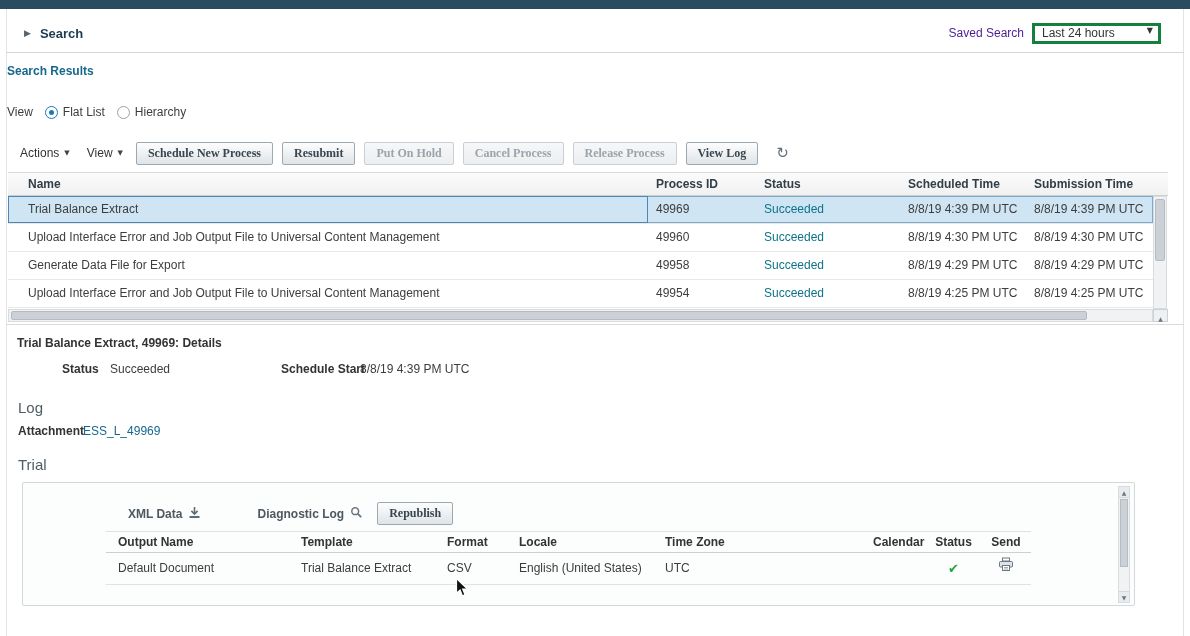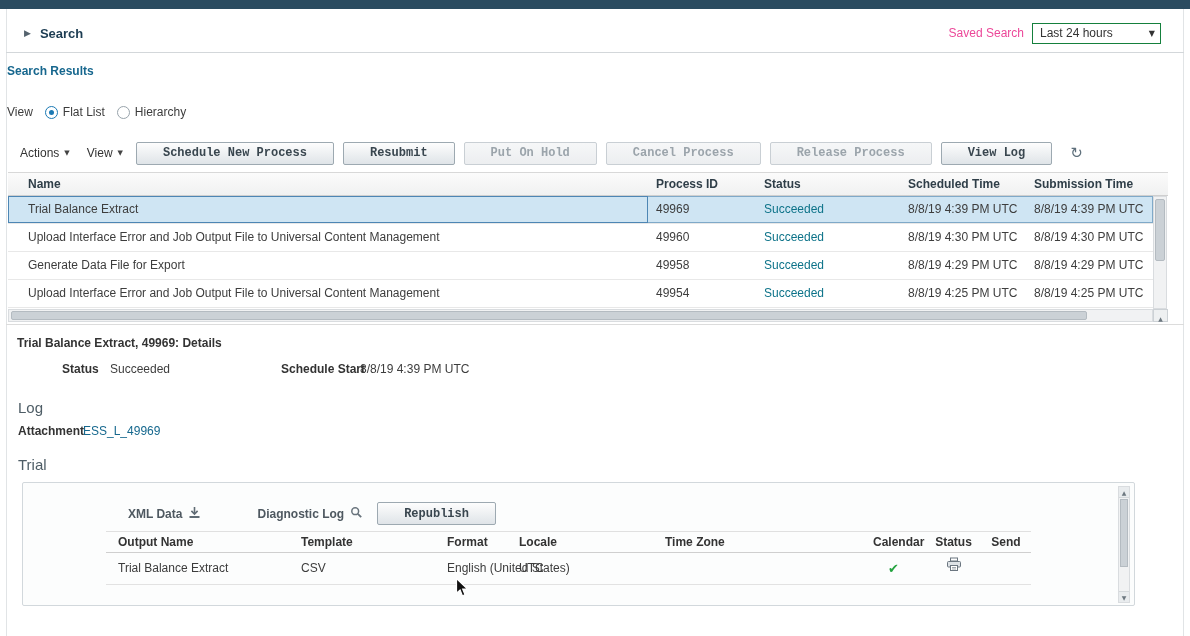--- a/index.html
+++ b/index.html
@@ -10,41 +10,41 @@
 
   .top-bar { position:absolute; left:0; top:0; width:100%; height:9px; background:#2b4b60; }
   .page-frame { position:absolute; left:6px; right:6px; top:9px; bottom:0;
                 border-left:1px solid #e1e4e6; border-right:1px solid #e1e4e6; pointer-events:none; }
 
   
   .search-header { position:absolute; left:24px; top:22px; height:22px; display:flex; align-items:center; gap:9px; }
   .tri { font-family:"DejaVu Sans",sans-serif; font-size:9px; color:#55636e; cursor:pointer; }
   .search-title { font-size:13px; font-weight:bold; color:#1c3c52; }
   .saved-search { position:absolute; right:29px; top:22px; height:22px; display:flex; align-items:center; gap:8px; }
-  .ss-label { color:#ec4899; }
-  .select { width:129px; height:21px; border:1px solid #15803d; background:#fff; display:flex;
-            align-items:center; justify-content:space-between; padding:0 5px 0 7px; cursor:pointer; color:#333; }
+  .ss-label { color:#4c1d95; }
+  .select { width:129px; height:21px; border:3px solid #15803d; background:#fff; display:flex;
+            align-items:flex-start; justify-content:space-between; padding:0 5px 0 7px; cursor:pointer; color:#333; }
   .select .chev { font-family:"DejaVu Sans",sans-serif; font-size:8px; color:#333; }
   .divider1 { position:absolute; left:6px; right:6px; top:52px; border-top:1px solid #d3d7da; }
   .results-title { position:absolute; left:7px; top:64px; font-weight:bold; color:#17678e; }
 
   
   .view-row { position:absolute; left:7px; top:105px; display:flex; align-items:center; gap:12px; color:#3c3c3c; }
   .radio-opt { display:flex; align-items:center; gap:5px; cursor:pointer; }
   .radio { width:13px; height:13px; border-radius:50%; background:#fff; border:1px solid #98a3ab; position:relative; }
   .radio.sel { border-color:#1b79b4; }
   .radio.sel::after { content:""; position:absolute; left:3px; top:3px; width:5px; height:5px; border-radius:50%; background:#1b79b4; }
 
   
   .toolbar { position:absolute; left:16px; top:141px; height:24px; display:flex; align-items:center; gap:9px; }
   .menu-btn { display:flex; align-items:center; gap:5px; padding:0 4px; color:#333; cursor:pointer; }
   .marrow { font-family:"DejaVu Sans",sans-serif; font-size:7px; color:#444; }
-  .btn { font-family:Liberation Mono, monospace; font-size:12px; font-weight:bold; color:#39464f;
+  .btn { font-family:Liberation Serif, serif; font-size:12px; font-weight:bold; color:#39464f;
          background:linear-gradient(#fdfdfd,#dfe4e8); border:1px solid #9da9b1; border-radius:2px;
-         height:23px; padding:0 26px; cursor:pointer; }
+         height:23px; padding:0 11px; cursor:pointer; }
   .btn.disabled { color:#9ba4ab; background:linear-gradient(#f6f7f8,#eceef0); border-color:#c9cfd4; cursor:default; }
   .refresh { margin-left:9px; font-family:"DejaVu Sans",sans-serif; font-size:15px; color:#5f707c; cursor:pointer; line-height:1; }
 
   
   .tbl-header { position:absolute; left:8px; top:172px; width:1160px; height:24px;
                 background:linear-gradient(#fbfbfb,#f0f1f1); border-top:1px solid #d8d8d8; border-bottom:1px solid #cfcfcf; }
   .grid5 { display:grid; grid-template-columns:640px 108px 144px 126px 127px; height:100%; }
   .hc { font-weight:bold; color:#2f3e48; line-height:22px; padding-left:8px; cursor:pointer; white-space:nowrap; }
   .hc.c-name { padding-left:20px; }
   .tbl-body { position:absolute; left:8px; top:196px; width:1145px; }
@@ -240,20 +240,21 @@
         <div class="ohc">Output Name</div>
         <div class="ohc">Template</div>
         <div class="ohc">Format</div>
         <div class="ohc">Locale</div>
         <div class="ohc">Time Zone</div>
         <div class="ohc">Calendar</div>
         <div class="ohc center">Status</div>
         <div class="ohc center">Send</div>
       </div>
       <div class="ogrid orow">
+        <div class="oc">Default Document</div>
         <div class="oc">Trial Balance Extract</div>
         <div class="oc">CSV</div>
         <div class="oc">English (United States)</div>
         <div class="oc">UTC</div>
         <div class="oc"></div>
         <div class="oc iconcell">
           <span class="check">✔</span>
         </div>
         <div class="oc iconcell">
           <span><svg width="16" height="15" viewBox="0 0 16 15">

